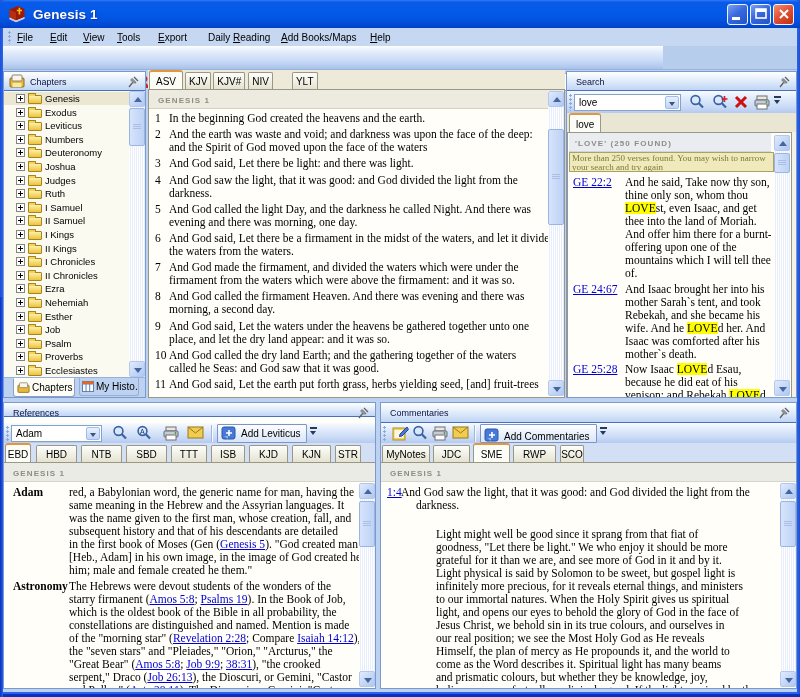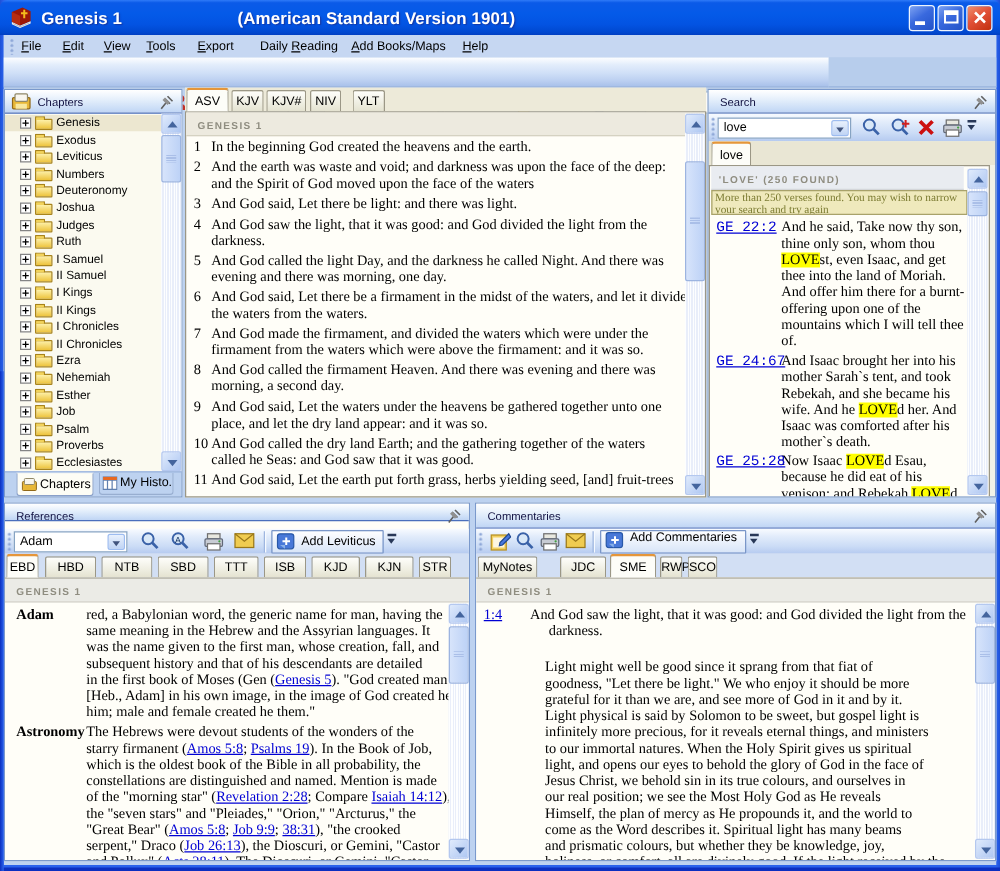--- a/index.html
+++ b/index.html
@@ -78,38 +78,37 @@
 .trow .lbl { position:absolute; left:41px; top:1px; }
 .plus { position:absolute; left:12px; top:2px; width:9px; height:9px; border:1px solid #848484; background:#fff; }
 .plus::before { content:""; position:absolute; left:1px; right:1px; top:3px; height:1px; background:#000; }
 .plus::after { content:""; position:absolute; top:1px; bottom:1px; left:3px; width:1px; background:#000; }
 .fold { position:absolute; left:24px; top:3px; width:14px; height:9px; background:linear-gradient(#fdf0a8,#edc33c); border:1px solid #a8841c; border-radius:1px; }
 .fold::before { content:""; position:absolute; top:-3px; left:-1px; width:6px; height:2px; background:#f2d35c; border:1px solid #a8841c; border-bottom:none; border-radius:1px 1px 0 0; }
 .v { position:relative; padding-left:19px; margin-bottom:3.2px; white-space:nowrap; }
 .vn { position:absolute; left:5px; top:0; }
 .serif { font-size:11.5px; line-height:13px; }
 .sres { position:relative; padding-left:57px; margin-bottom:2.6px; white-space:nowrap; }
-.sres a { position:absolute; left:5px; top:0;font-family:Liberation Mono, monospace; }
+.sres a { position:absolute; left:5px; top:0; }
 .rrow { position:relative; padding-left:65px; margin-bottom:3.2px; white-space:nowrap; }
 .rrow b { position:absolute; left:9px; top:0; }
 .toolbar .tai { position:absolute; }
 .panel .secthead { background:#ebebe6; border-bottom:1px solid #d6d4cc; }
 </style>
 </head>
 <body>
 <div class="titlebar">
   <svg class="titleicon" viewBox="0 0 20 20">
     <path d="M2.5 5.5 L11 2 L17.5 5 L17.5 13 L9 16.5 L2.5 13.5 Z" fill="#9c1808"></path>
     <path d="M2.5 5.5 L9 8.5 L9 16.5 L2.5 13.5 Z" fill="#b82c10"></path>
     <path d="M2.5 13.5 L9 16.5 L17.5 13 L17.5 14.8 L9 18.3 L2.5 15.3 Z" fill="#f0f0f0"></path>
     <path d="M3.5 14.9 L9 17.4 L16.5 14.4" stroke="#b0b0b0" stroke-width="0.7" fill="none"></path>
     <path d="M11.6 3.8 L13.2 3.8 L13.2 5.8 L15 5.8 L15 7.3 L13.2 7.3 L13.2 10.5 L11.6 10.5 L11.6 7.3 L9.8 7.3 L9.8 5.8 L11.6 5.8 Z" fill="#f4bc1c"></path>
   </svg>
   <div class="titletext" style="left:33px">Genesis 1</div>
-    <div class="titletext" style="left:190px">(American Standard Version 1901)</div>
   <div class="wbtns">
     <div class="wbtn">
         <svg width="21" height="21">
           <rect x="4" y="13" width="8" height="3" fill="#fff"></rect>
         </svg>
       </div>
     <div class="wbtn">
         <svg width="21" height="21">
           <rect x="5" y="5" width="10" height="9" fill="none" stroke="#fff" stroke-width="1.6"></rect>
           <rect x="5" y="5" width="10" height="3" fill="#fff"></rect>
@@ -399,21 +398,21 @@
       </div>
     </div>
   </div>
 
   <div style="position:absolute;left:145px;top:42px;width:417px;height:328px">
     <div style="position:absolute;left:0;top:0;right:0;height:19px;background:#edead9"></div>
     <div class="tabs" style="left:1px;top:0;height:19px">
       <div class="tab active" style="margin-right:2px">ASV</div>
       <div class="tab" style="margin-right:2px">KJV</div>
       <div class="tab" style="margin-right:3px">KJV#</div>
-      <div class="tab" style="margin-right:9px">NIV</div>
+      <div class="tab" style="margin-right:19px">NIV</div>
       <div class="tab">YLT</div>
     </div>
     <div style="position:absolute;left:0;top:19px;right:0;bottom:0;border:1px solid #9b9786;background:#fffef8">
       <div class="secthead" style="position:absolute;left:0;top:0;right:0;height:19px;padding:6px 0 0 9px">GENESIS 1</div>
       <div class="serif" style="position:absolute;left:1px;top:22px;width:399px" id="verses">
         <div class="v"><span class="vn">1</span>In the beginning God created the heavens and the earth.</div>
         <div class="v"><span class="vn">2</span>And the earth was waste and void; and darkness was upon the face of the deep:<br>and the Spirit of God moved upon the face of the waters</div>
         <div class="v"><span class="vn">3</span>And God said, Let there be light: and there was light.</div>
         <div class="v"><span class="vn">4</span>And God saw the light, that it was good: and God divided the light from the<br>darkness.</div>
         <div class="v"><span class="vn">5</span>And God called the light Day, and the darkness he called Night. And there was<br>evening and there was morning, one day.</div>
@@ -614,45 +613,45 @@
             <circle cx="12.5" cy="7" r="0.9" fill="#40a040"></circle>
           </svg>
         </span>
       <span class="pticon" style="width:20px">
           <svg width="17" height="14" viewBox="0 0 17 14">
             <rect x="1" y="1" width="15" height="11" fill="#f0cc50" stroke="#9a7818"></rect>
             <path d="M1 1 L8.5 7 L16 1" fill="none" stroke="#9a7818"></path>
           </svg>
         </span>
       <span class="tsep" style="margin:0 4px"></span>
-      <span style="display:inline-flex;align-items:flex-start;height:19px;border:1px solid #7a96c8;background:linear-gradient(#fefeff,#d8e5f8);padding:0 6px 0 3px;border-radius:1px">
+      <span style="display:inline-flex;align-items:flex-end;height:19px;border:1px solid #7a96c8;background:linear-gradient(#fefeff,#d8e5f8);padding:0 6px 0 3px;border-radius:1px">
         <svg width="16" height="14" viewBox="0 0 16 14" style="margin-right:4px">
             <rect x="1" y="1" width="13" height="12" rx="2" fill="#4878d8" stroke="#2858a8"></rect>
             <path d="M5 7 h6 M8 4 v6" stroke="#fff" stroke-width="1.6"></path>
             <path d="M3 10 L7 13 L7 10 Z" fill="#88b0e8"></path>
           </svg>
         <span>Add Commentaries</span>
       </span>
       <span style="width:11px;height:20px;position:relative;margin-left:2px">
           <span style="position:absolute;left:1px;top:4px;width:7px;height:1.5px;background:#283858"></span>
           <span style="position:absolute;left:1px;top:8px;border-left:3.5px solid transparent;border-right:3.5px solid transparent;border-top:4.5px solid #283858"></span>
         </span>
     </div>
     <div style="position:absolute;left:0;top:40px;right:0;height:19px;background:#d2dff4"></div>
     <div class="tabs" style="left:1px;top:40px;height:19px">
-      <div class="tab tc" style="width:48px;margin-right:18px">MyNotes</div>
+      <div class="tab tc" style="width:48px;margin-right:3px">MyNotes</div>
         <div class="tab tc" style="width:37px;margin-right:3px">JDC</div>
         <div class="tab active tc" style="width:37px;margin-right:3px">SME</div>
-        <div class="tab tc" style="width:18px;margin-right:4px">RWP</div>
+        <div class="tab tc" style="width:43px;margin-right:4px">RWP</div>
         <div class="tab tc" style="width:24px">SCO</div>
     </div>
     <div style="position:absolute;left:0;top:59px;right:0;bottom:0;border-top:1px solid #9b9786;background:#fffef8">
       <div class="secthead" style="position:absolute;left:0;top:0;right:0;height:19px;padding:6px 0 0 9px">GENESIS 1</div>
       <div style="position:absolute;left:0;top:19px;right:16px;bottom:0;overflow:hidden;padding-top:3.5px" class="serif">
-        <div style="position:relative;padding-left:58px;text-indent:-15px;white-space:nowrap"><a class="blu" style="position:absolute;left:6px;top:0;text-indent:0">1:4</a>And God saw the light, that it was good: and God divided the light from the<br>darkness.</div>
+        <div style="position:relative;padding-left:35px;text-indent:-15px;white-space:nowrap"><a class="blu" style="position:absolute;left:6px;top:0;text-indent:0">1:4</a>And God saw the light, that it was good: and God divided the light from the<br>darkness.</div>
         <div style="margin:16px 0 0 55px;white-space:nowrap">Light might well be good since it sprang from that fiat of<br>goodness, "Let there be light." We who enjoy it should be more<br>grateful for it than we are, and see more of God in it and by it.<br>Light physical is said by Solomon to be sweet, but gospel light is<br>infinitely more precious, for it reveals eternal things, and ministers<br>to our immortal natures. When the Holy Spirit gives us spiritual<br>light, and opens our eyes to behold the glory of God in the face of<br>Jesus Christ, we behold sin in its true colours, and ourselves in<br>our real position; we see the Most Holy God as He reveals<br>Himself, the plan of mercy as He propounds it, and the world to<br>come as the Word describes it. Spiritual light has many beams<br>and prismatic colours, but whether they be knowledge, joy,<br>holiness, or comfort, all are divinely good. If the light received by the</div>
       </div>
       <div class="sbar" style="top:20px;bottom:1px;right:0;width:16px">
         <div class="sbtn up" style="top:0"></div>
         <div class="sthumb" style="top:18px;height:46px"></div>
         <div class="sbtn dn" style="bottom:0"></div>
       </div>
     </div>
   </div>
 </div>

